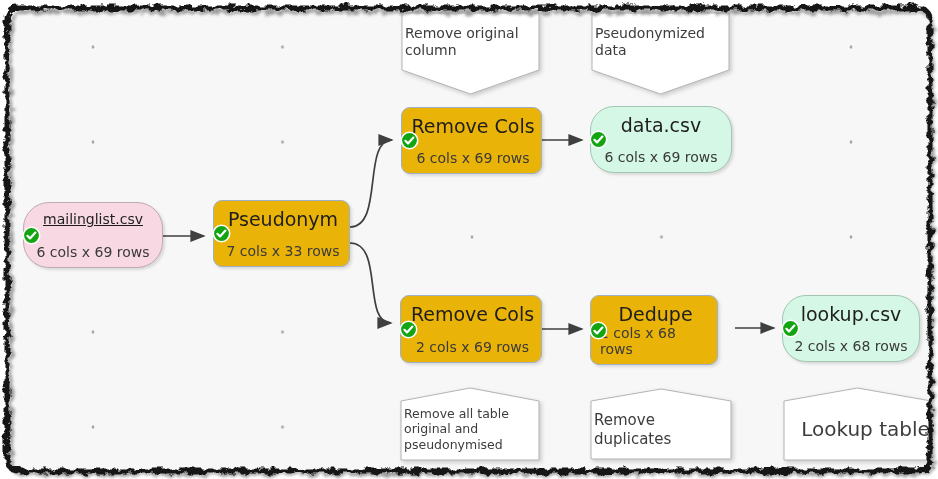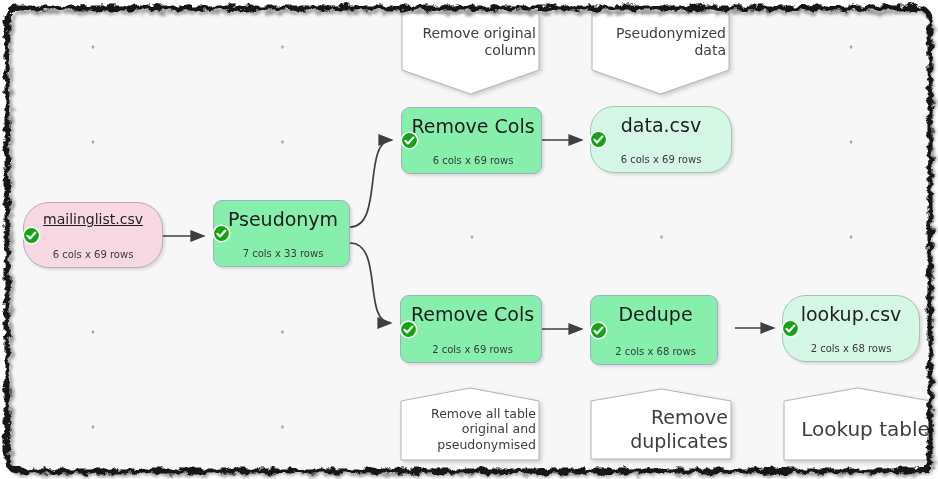--- a/index.html
+++ b/index.html
@@ -12,31 +12,31 @@
     background-size:189.5px 95px;background-position:-7.75px -7.5px;
   }
   svg.edges{position:absolute;left:0;top:0;z-index:1;pointer-events:none;}
   .node{
     position:absolute;z-index:2;box-sizing:border-box;
     border:1px solid #aaa;box-shadow:2px 2px 3px rgba(0,0,0,0.12);
     display:flex;flex-direction:column;justify-content:space-between;align-items:center;
     padding:9px 6px 7px;
   }
   .node.pink{background:#f8d9e3;border-color:#c0aab4;}
-  .node.blue{background:#86efac;border-color:#9fb0c6;padding-left:9px;}
+  .node.blue{background:#eab308;border-color:#9fb0c6;padding-left:9px;}
   .node.green{background:#d5f7e5;border-color:#a3c6b2;}
   .node-title{font-size:19px;color:#1e1e1e;line-height:1.05;white-space:nowrap;}
-  .node-stats{font-size:10px;color:#3a3a3a;}
+  .node-stats{font-size:14px;color:#3a3a3a;}
   .check{position:absolute;left:-2px;top:50%;margin-top:-9.5px;width:19px;height:19px;}
   .callout{position:absolute;z-index:2;}
   .callout svg.shape{position:absolute;left:0;top:0;filter:drop-shadow(2px 2px 2px rgba(0,0,0,0.18));}
   .callout polygon{fill:#ffffff;stroke:#b3b3b3;stroke-width:1;}
   .callout-text{
     position:absolute;left:4px;right:4px;display:flex;align-items:center;justify-content:center;
-    text-align:right;color:#3d3d3d;line-height:1.25;
+    text-align:left;color:#3d3d3d;line-height:1.25;
   }
   .callout-text.down{top:2px;height:56px;}
   .callout-text.up{top:13px;height:58px;}
   svg.frame{position:absolute;left:0;top:0;z-index:5;pointer-events:none;}
 </style>
 </head>
 <body>
 
 <div class="stage">
   <div class="paper"></div>
@@ -152,21 +152,21 @@
     <svg class="shape" width="140" height="74" viewBox="0 0 140 74">
       <polygon points="1,14 70,1 139,14 139,73 1,73"></polygon>
     </svg>
     <div class="callout-text up" style="font-size:12.5px;">Remove all table original and pseudonymised</div>
   </div>
 
   <div class="callout" style="left:590px;top:388px;width:142px;height:72px;">
     <svg class="shape" width="142" height="72" viewBox="0 0 142 72">
       <polygon points="1,13 71,1 141,13 141,71 1,71"></polygon>
     </svg>
-    <div class="callout-text up" style="font-size:19px;">Remove duplicates</div>
+    <div class="callout-text up" style="font-size:15px;">Remove duplicates</div>
   </div>
 
   <div class="callout" style="left:783px;top:387px;width:149px;height:74px;padding-left:16px;">
     <svg class="shape" width="149" height="74" viewBox="0 0 149 74">
       <polygon points="1,14 74.5,1 148,14 148,73 1,73"></polygon>
     </svg>
     <div class="callout-text up" style="font-size:20px;white-space:nowrap;">Lookup table</div>
   </div>
 
   <svg class="frame" width="938" height="479">

